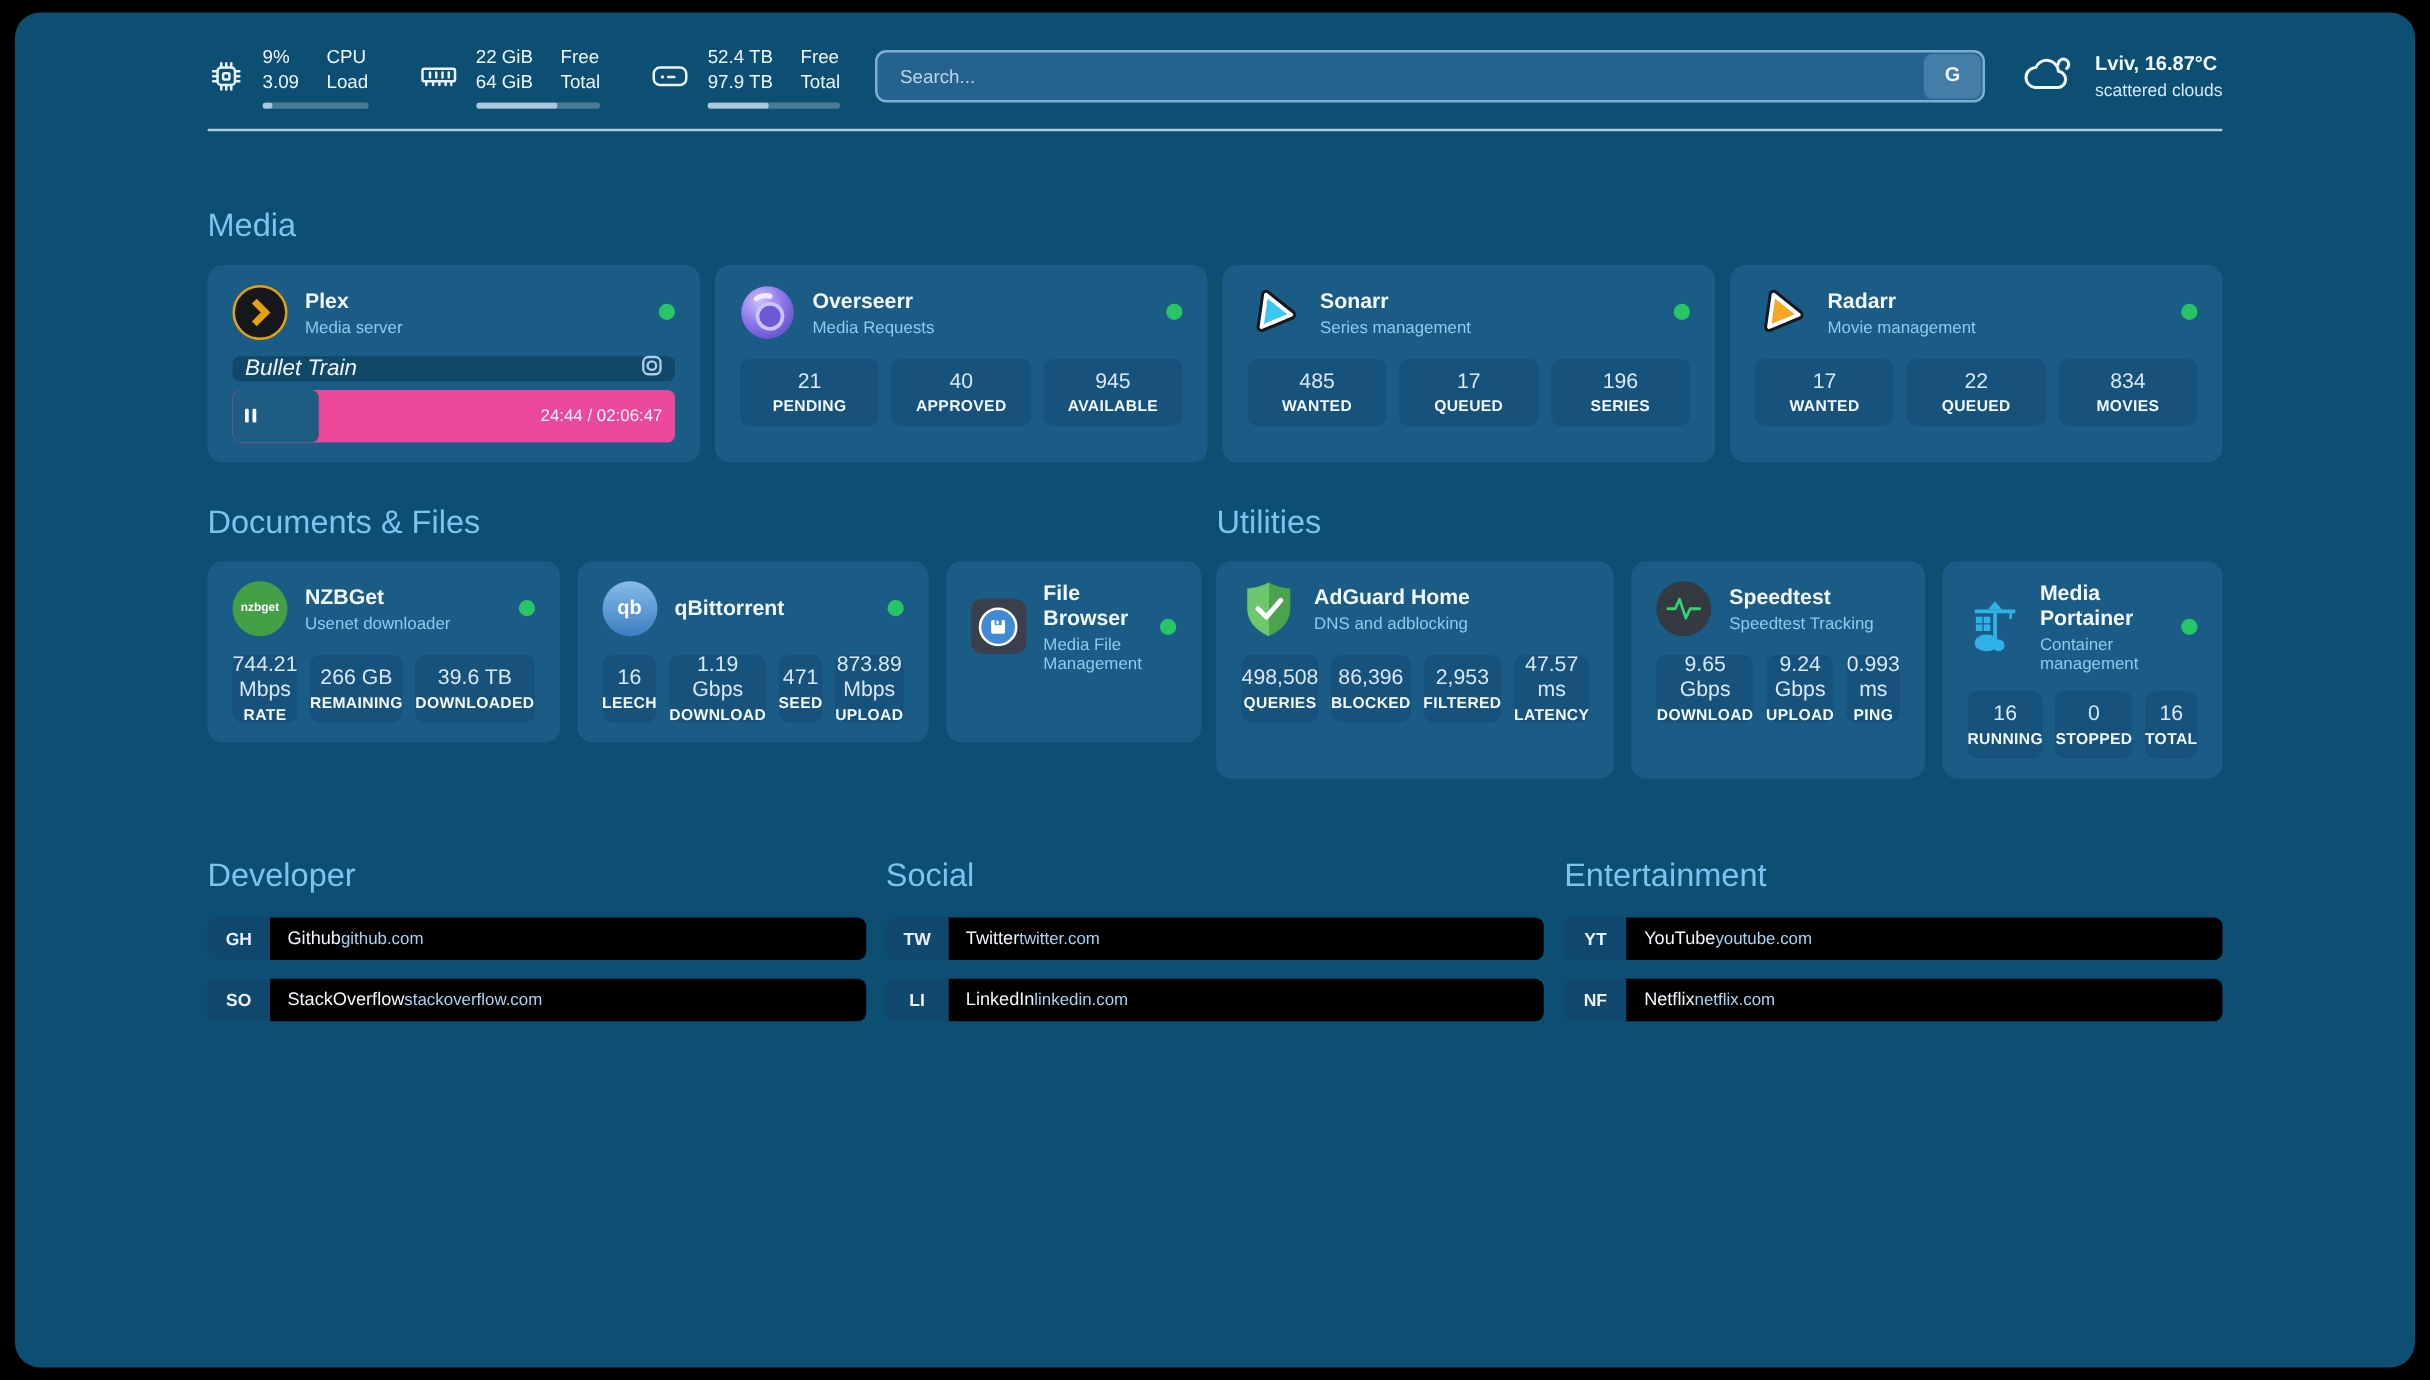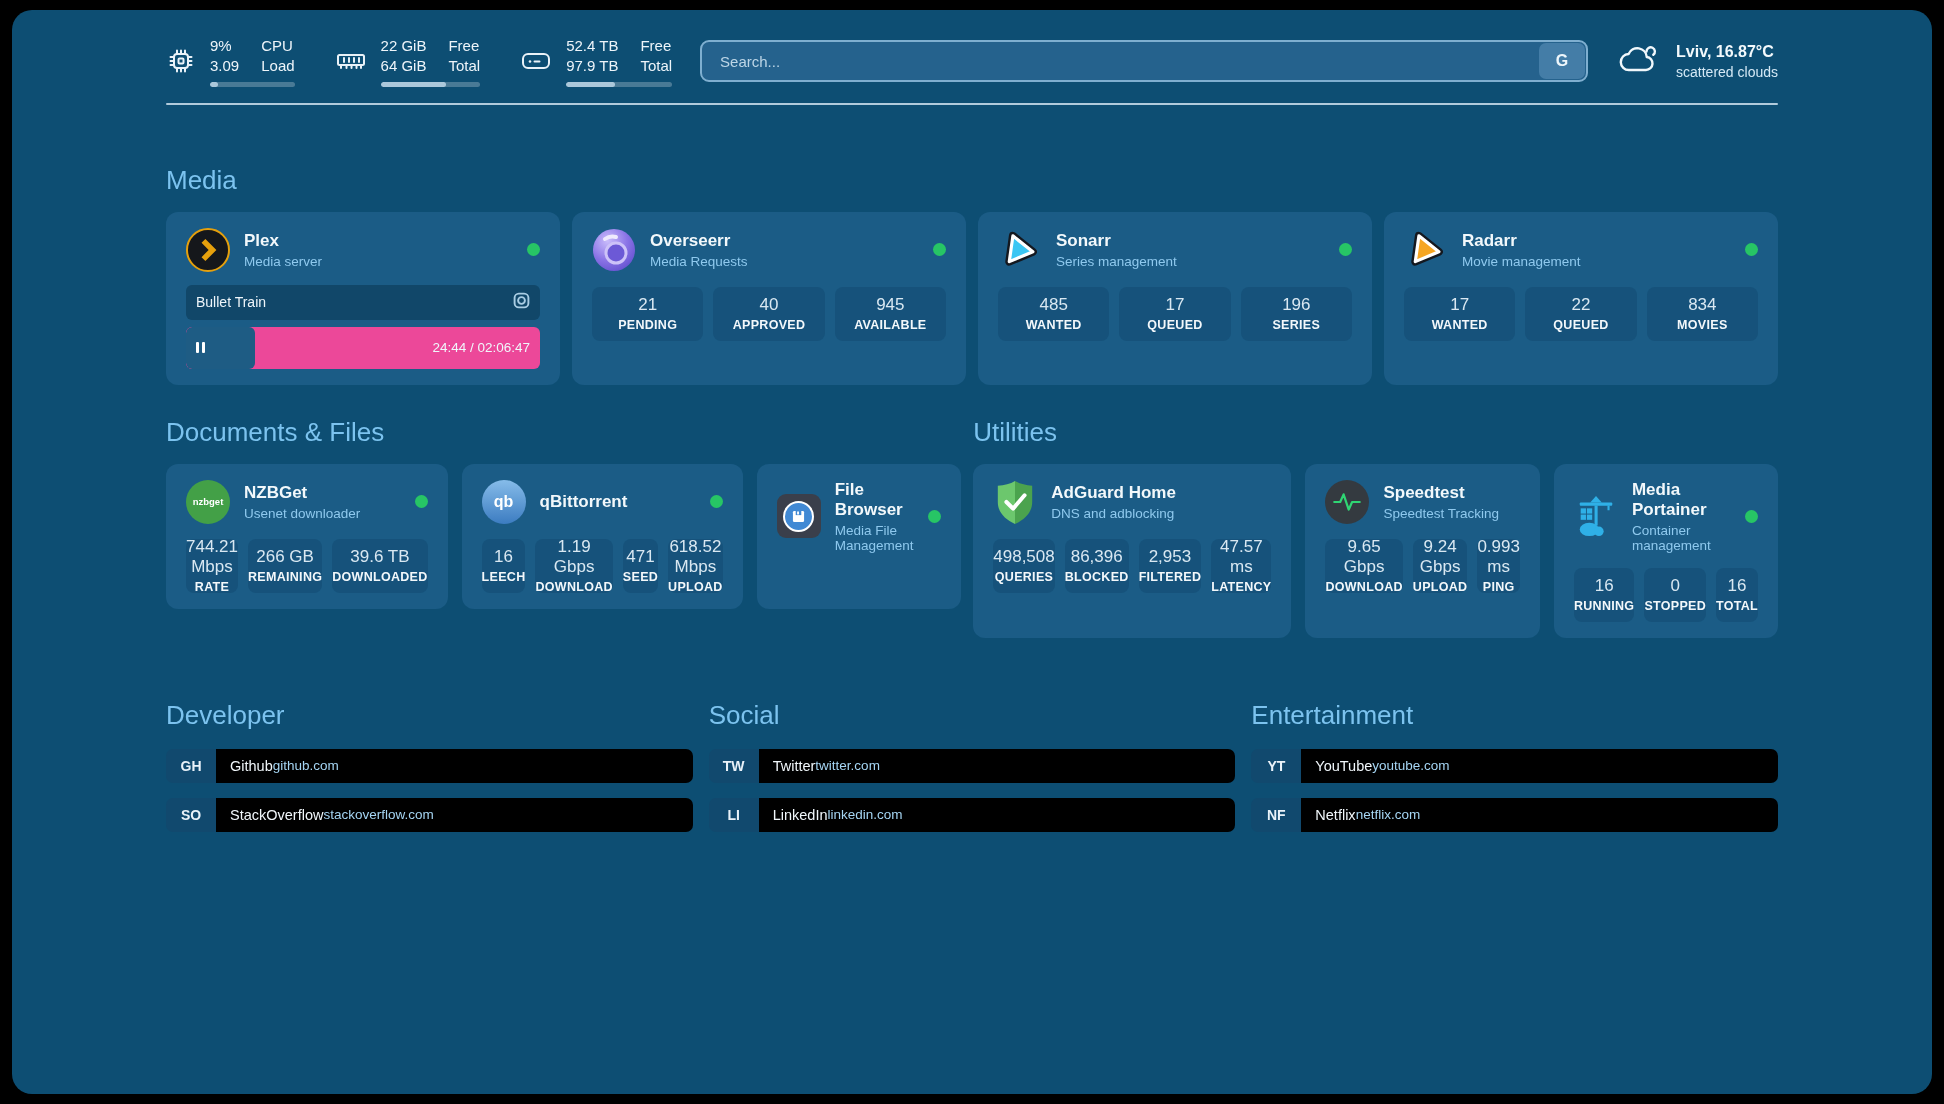--- a/index.html
+++ b/index.html
@@ -42,21 +42,21 @@
   .card-title { font-size:17px; font-weight:600; color:#f2f8fb; }
   .card-sub { font-size:13.5px; color:#8fc9ee; margin-top:3px; }
   .status-dot { width:13px; height:13px; border-radius:50%; background:#27c565; flex:none; }
 
   .cells { display:flex; gap:10px; margin-top:15px; }
   .cell { flex:1; background:#16527b; border-radius:8px; height:54px; display:flex; flex-direction:column; align-items:center; justify-content:center; text-align:center; }
   .cell-value { font-size:17px; color:#d9e8f2; }
   .cell-label { font-size:12.5px; font-weight:700; color:#f3f8fb; letter-spacing:.3px; margin-top:3px; }
 
   
-  .np-row { margin-top:13px; background:rgba(8,50,76,.5); border-radius:6px; padding:0 10px; height:35px; display:flex; justify-content:space-between; align-items:center; font-size:14px; color:#eef5fa; }
+  .np-row { margin-top:13px; background:rgba(8,50,76,.5); border-radius:6px; padding:0 10px; height:20px; display:flex; justify-content:space-between; align-items:center; font-size:18px; color:#eef5fa;font-style:italic; }
   .player-row { margin-top:7px; height:42px; background:#ec4899; border-radius:6px; position:relative; display:flex; align-items:center; overflow:hidden; }
   .player-fill { position:absolute; left:0; top:0; bottom:0; background:#1e5c84; border-radius:6px; }
   .pause { position:relative; margin-left:10px; display:flex; gap:3px; cursor:pointer; }
   .pause i { display:block; width:3px; height:11px; background:#fff; border-radius:1px; }
   .player-time { margin-left:auto; margin-right:10px; font-size:13.5px; color:#f0f7fb; position:relative; }
 
   
   .two-col { display:grid; grid-template-columns:1fr 1fr; gap:12px; margin-top:32px; }
   .col-cards { margin-top:16px; display:flex; flex-direction:row; gap:14px; }
 
@@ -375,21 +375,21 @@
               </div>
               <div class="cell">
                 <div class="cell-value">1.19 Gbps</div>
                 <div class="cell-label">DOWNLOAD</div>
               </div>
               <div class="cell">
                 <div class="cell-value">471</div>
                 <div class="cell-label">SEED</div>
               </div>
               <div class="cell">
-                <div class="cell-value">618.52 Mbps</div>
+                <div class="cell-value">873.89 Mbps</div>
                 <div class="cell-label">UPLOAD</div>
               </div>
             </div>
           </div>
 
           <div class="card">
             <div class="card-header">
               <div class="fb-outer">
                 <div class="fb-inner">
                   <svg width="13" height="13" viewBox="0 0 14 14">

